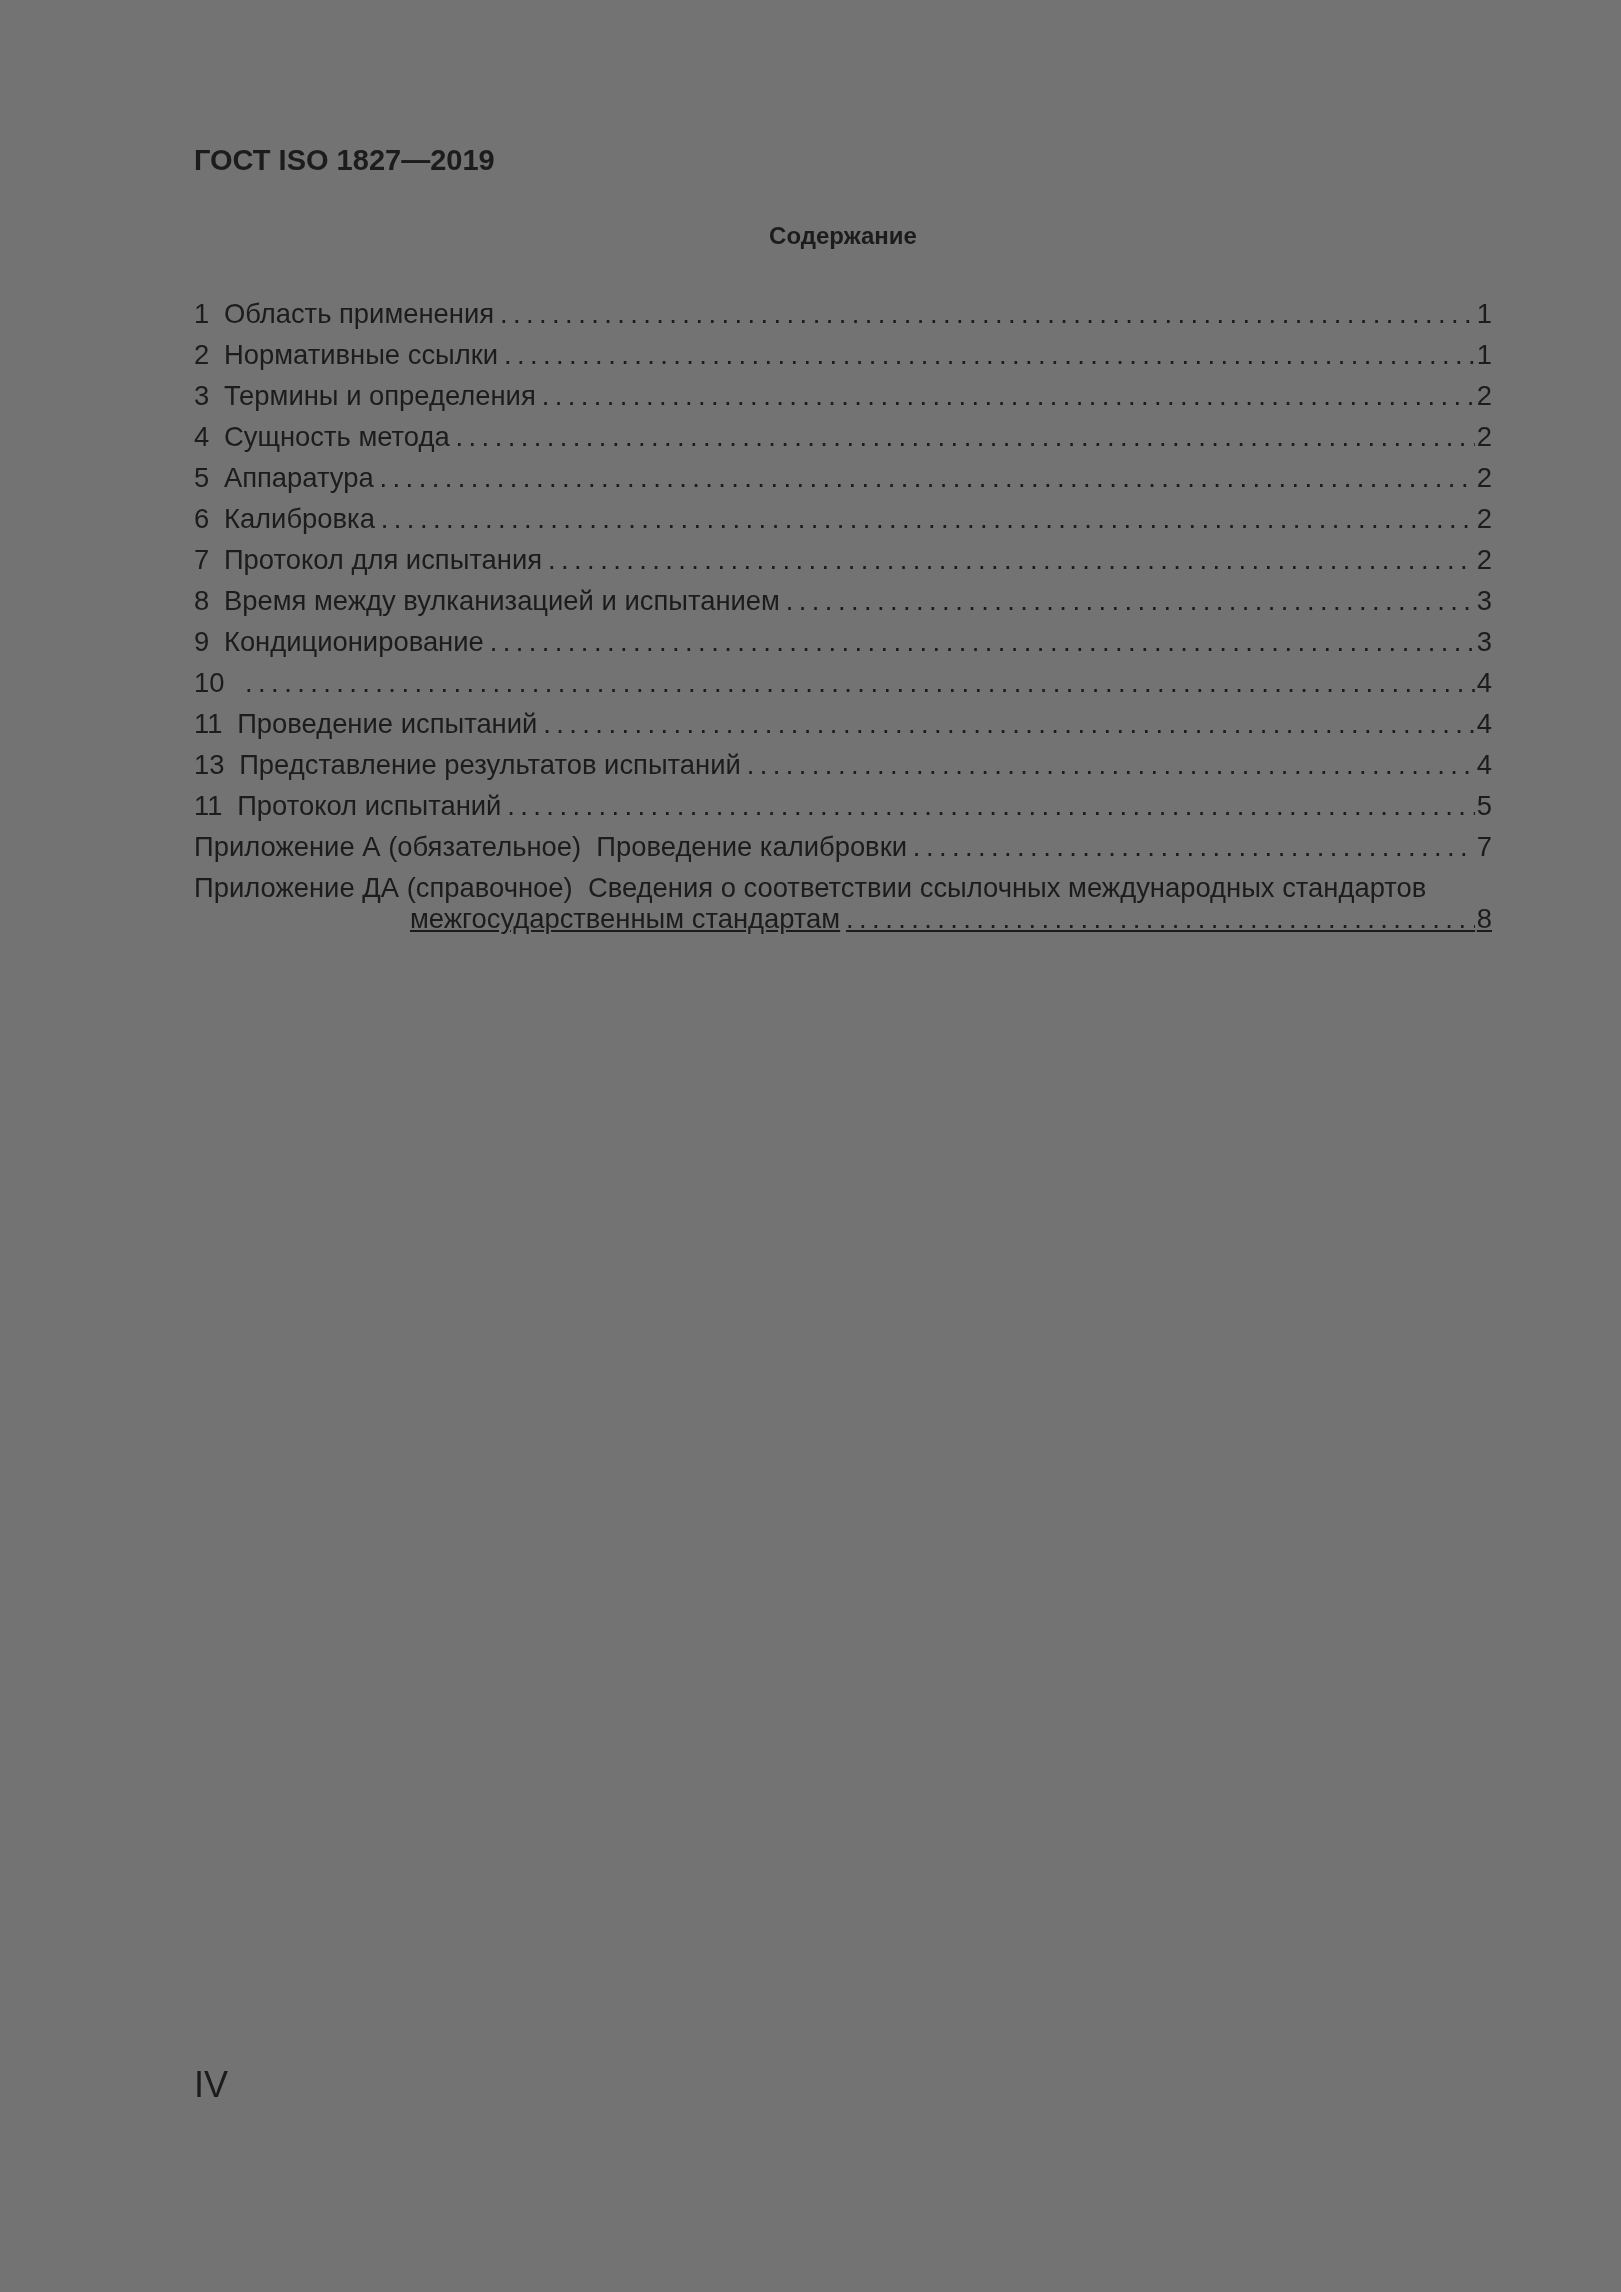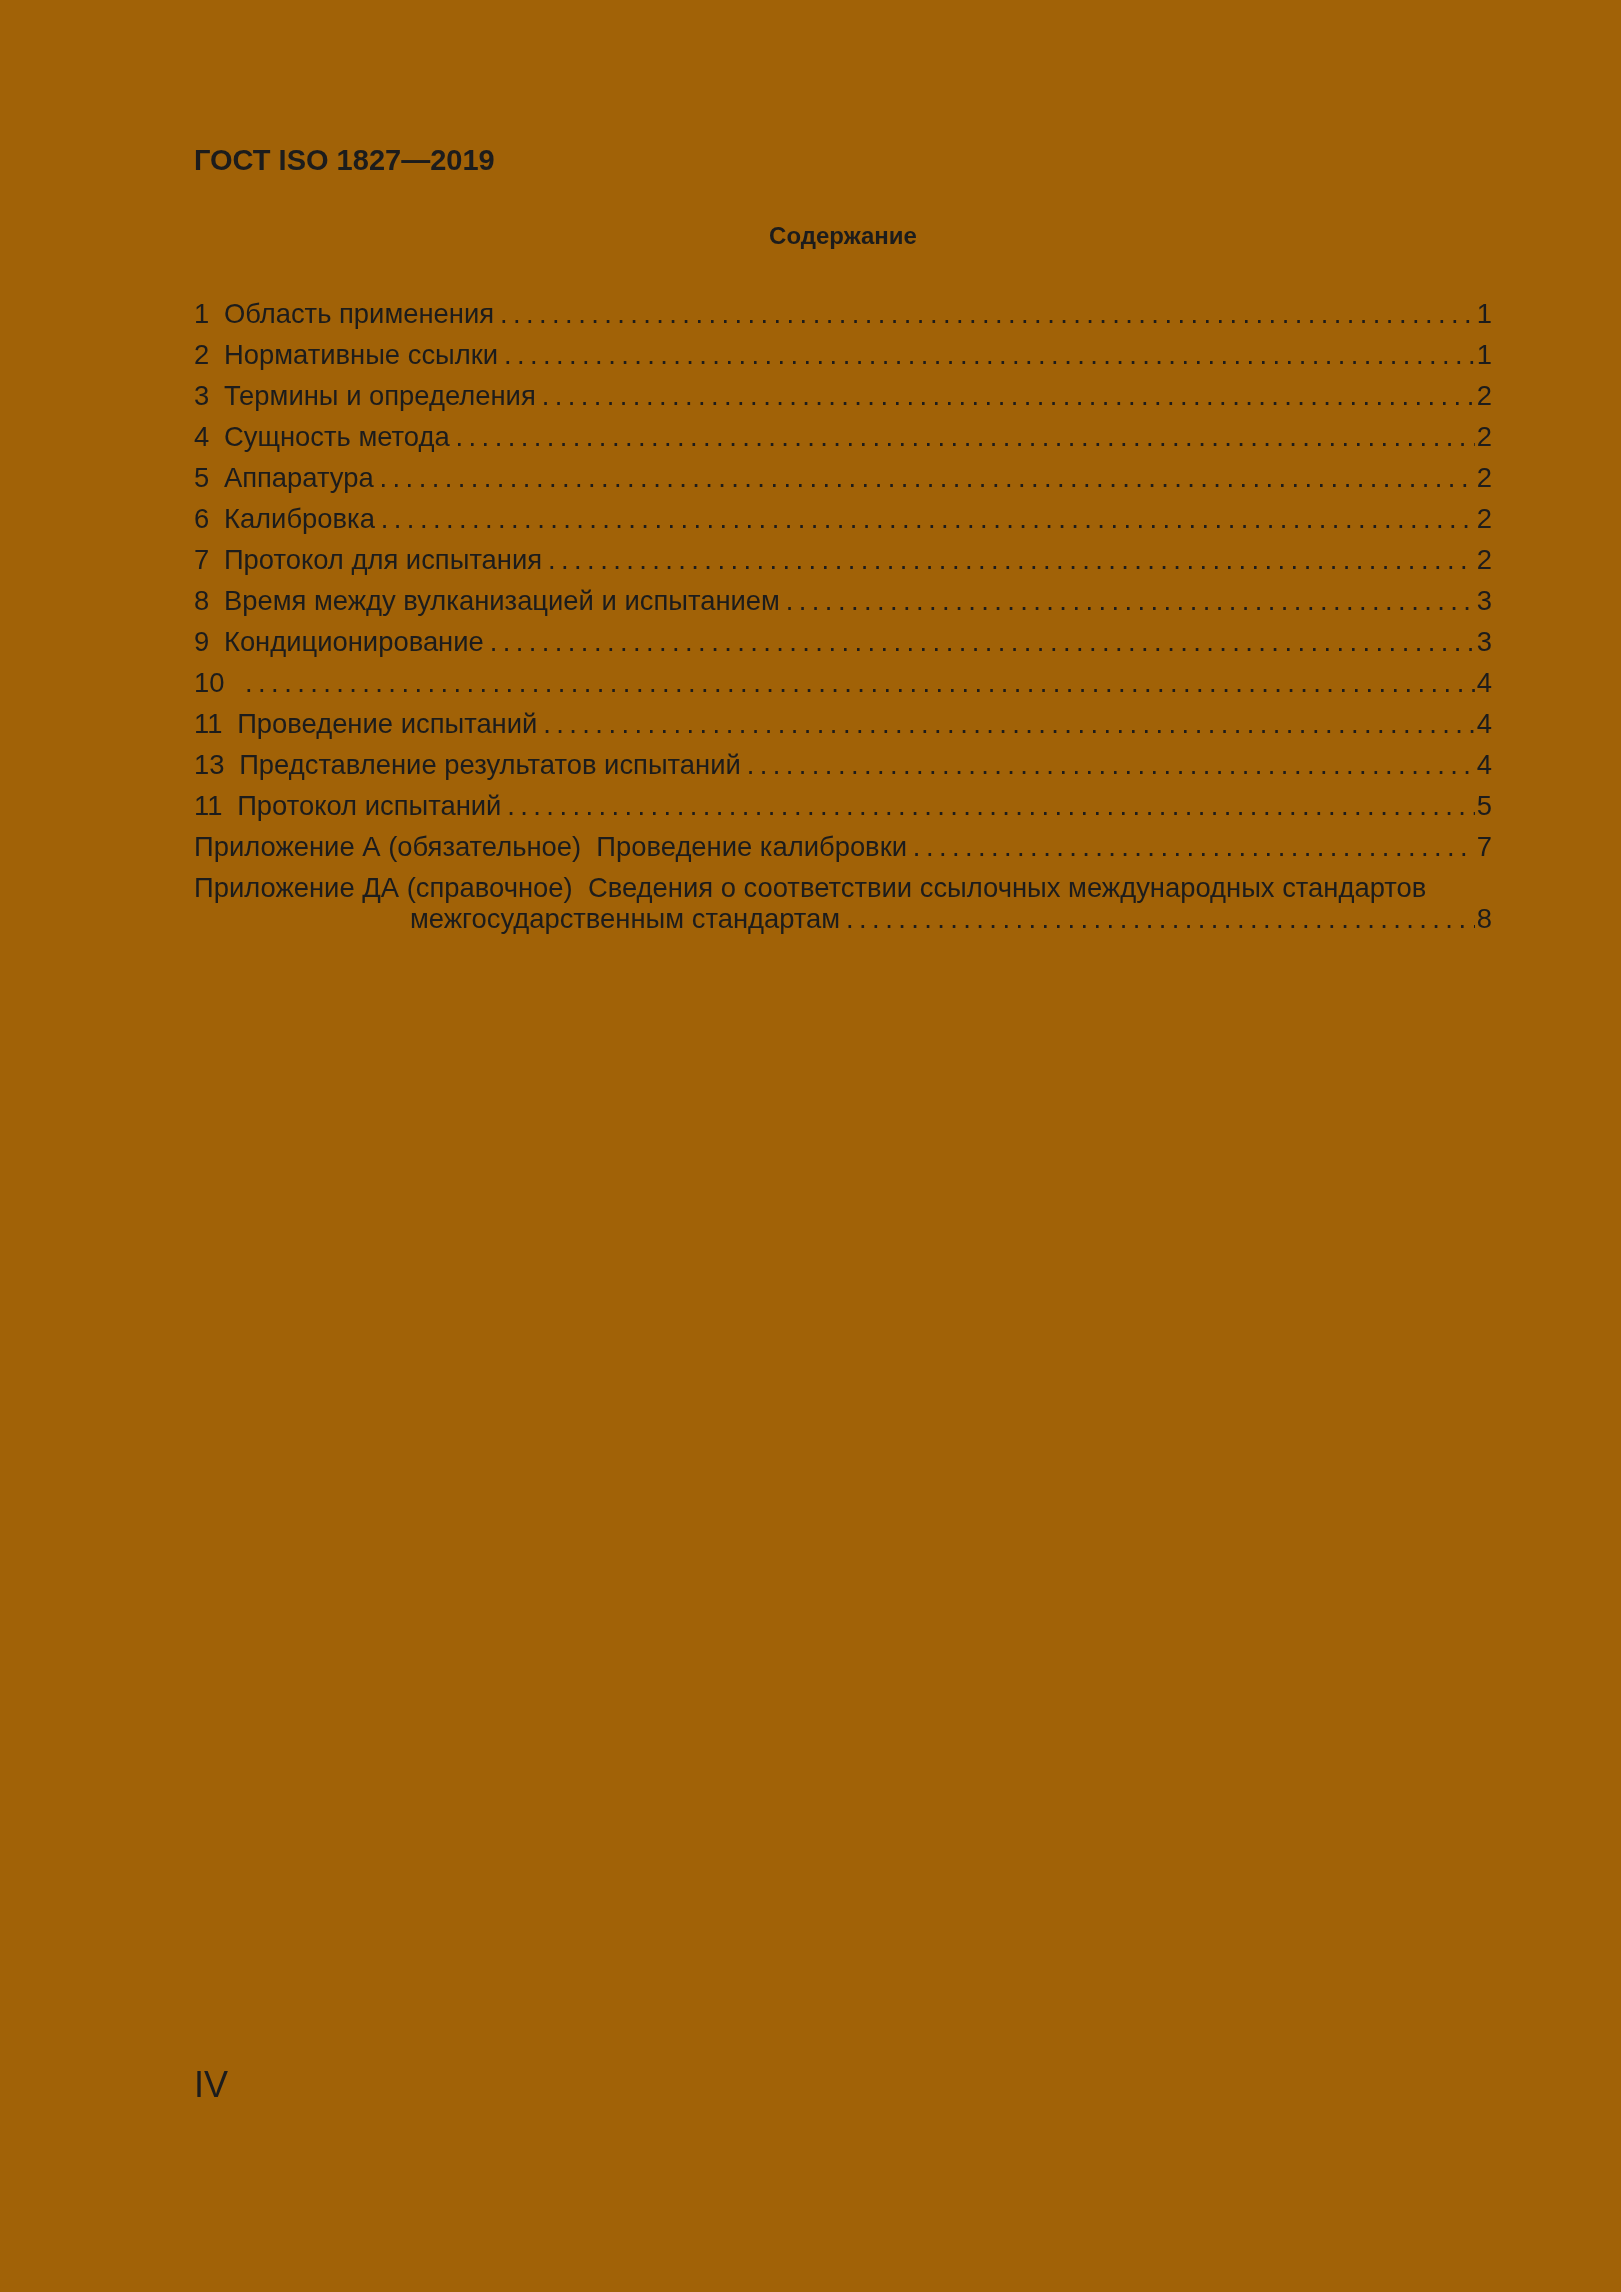--- a/index.html
+++ b/index.html
@@ -5,21 +5,21 @@
   html,body { margin:0; padding:0; }
   body {
     width:1621px; height:2293px;
     background:#f8f8f8;
     font-family:"Liberation Sans", sans-serif;
     color:#1c1c1c;
   }
   .page {
     position:relative;
     width:1621px; height:2293px;
-    background:#a16207;
+    background:#737373;
     overflow:hidden;
   }
   .doc-header {
     position:absolute;
     left:194px; top:146px;
     font-size:29px; font-weight:bold;
     line-height:1;
     white-space:pre;
   }
   .toc-title {
@@ -36,20 +36,21 @@
     line-height:41px;
   }
   .toc-row {
     display:flex;
     align-items:baseline;
     height:41px;
     white-space:pre;
   }
   .toc-row.cont {
     margin-top:-9.8px;
+    text-decoration:underline;
   }
   .cont-indent { padding-left:216px; }
   .num { flex:none; margin-right:14.7px; }
   .ttl { flex:none; }
   .leader {
     flex:1 1 auto;
     overflow:hidden;
     white-space:nowrap;
     margin-left:5.9px;
     margin-right:2px;

